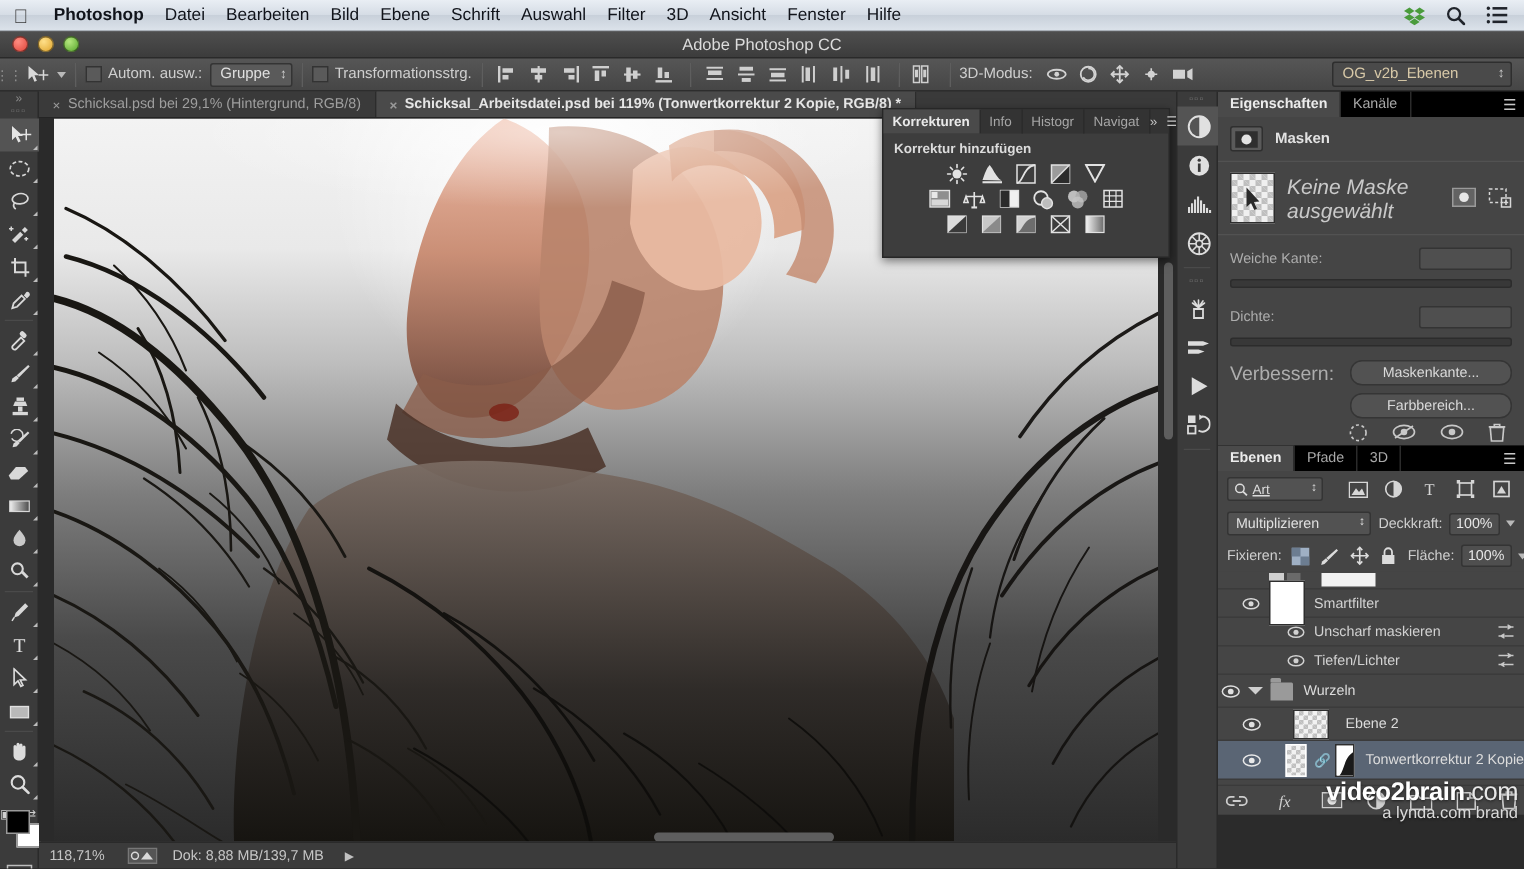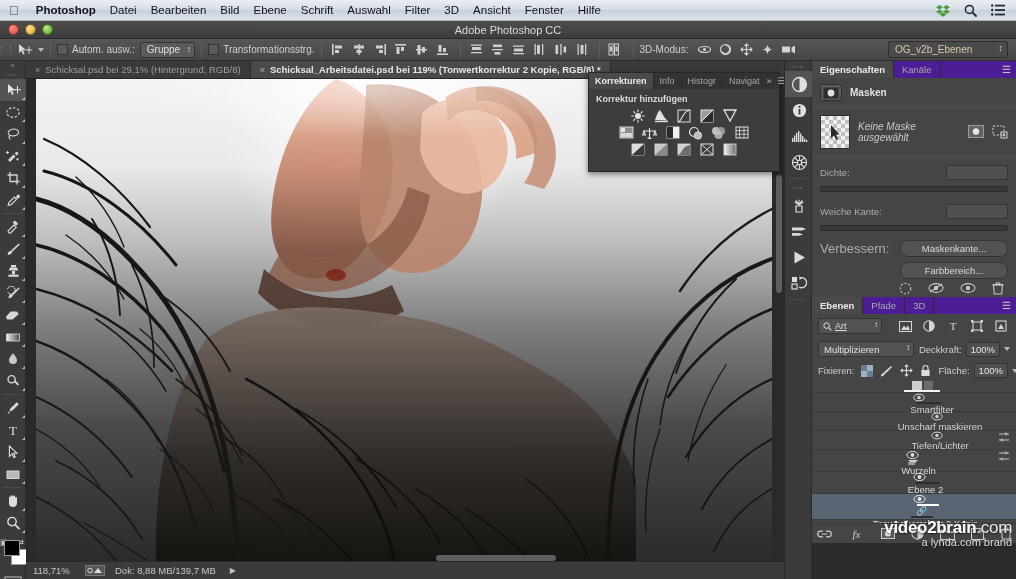--- a/index.html
+++ b/index.html
@@ -146,42 +146,42 @@
     position:absolute; left:784px; top:61px; width:28px; height:518px;
     background:#3b3b3b; border-left:1px solid #2a2a2a; border-right:1px solid #2a2a2a;
   }
   .icondock .dg{height:10px;display:flex;align-items:center;justify-content:center;color:#7c7c7c;font-size:7px;letter-spacing:1px;}
   .dkbtn{ width:28px;height:26px; display:flex;align-items:center;justify-content:center; color:#d8d8d8;}
   .dkbtn.sel{ background:#545454; }
   .dkdiv{ height:1px;background:#2d2d2d;border-bottom:1px solid #4a4a4a; margin:3px 4px;}
 
   
   .rpanel{ position:absolute; left:812px; top:61px; width:204px; }
-  .ptabs{ height:17px; background:#4c1d95; display:flex; align-items:stretch; font-size:9.5px; color:#a8a8a8;}
+  .ptabs{ height:17px; background:#000000; display:flex; align-items:stretch; font-size:9.5px; color:#a8a8a8;}
   .ptabs .pt{ padding:0 8px; display:flex;align-items:center; border-right:1px solid #2b2b2b;}
   .ptabs .pt.active{ background:#4a4a4a; color:#ececec; font-weight:bold;}
   .ptabs .pmenu{ margin-left:auto; padding-right:5px; display:flex;align-items:center; color:#c8c8c8; font-size:10px;}
   .pbody{ background:#454545; }
 
   .masks-head{ display:flex; align-items:center; gap:8px; padding:6px 8px; }
   .maskicon{ width:22px;height:17px;background:#5a5a5a;border:1px solid #2f2f2f;border-radius:2px;
     display:flex;align-items:center;justify-content:center;}
   .masks-head .lbl{ font-size:10px;color:#e2e2e2;font-weight:bold;}
   .pdiv{ height:1px; background:#3a3a3a; border-bottom:1px solid #525252;}
 
   .mask-row{ display:flex; align-items:center; padding:7px 8px; gap:8px;}
   .checker{
     width:30px;height:34px;border:1px solid #2e2e2e;
     background-image:
       linear-gradient(45deg,#bfbfbf 25%,transparent 25%,transparent 75%,#bfbfbf 75%),
       linear-gradient(45deg,#bfbfbf 25%,transparent 25%,transparent 75%,#bfbfbf 75%);
     background-size:8px 8px; background-position:0 0,4px 4px; background-color:#f0f0f0;
     position:relative;
   }
-  .mask-row .mtxt{ font-size:10px; color:#c9c9c9; font-style:italic; flex:1;}
+  .mask-row .mtxt{ font-size:14px; color:#c9c9c9; font-style:italic; flex:1;}
   .mask-row .mbtns{ display:flex; gap:8px; color:#cfcfcf;}
 
   .slider-block{ padding:8px 8px 4px 8px;}
   .sl-label{ font-size:9.5px;color:#adadad; display:flex; align-items:center;}
   .sl-field{ margin-left:auto; width:62px;height:15px;background:#4f4f4f;border:1px solid #343434;border-radius:2px;}
   .sl-track{ margin-top:6px; height:6px; background:#383838; border:1px solid #2c2c2c; border-radius:2px;}
   .refine-row{ display:flex; align-items:center; padding:5px 8px 0 8px;}
   .refine-row .rl{ font-size:13px;color:#adadad;}
   .pbtn{ margin-left:auto; width:108px;height:17px; background:#525252;border:1px solid #353535;border-radius:8px;
     color:#dadada;font-size:9.5px; display:flex;align-items:center;justify-content:center;}
@@ -197,21 +197,21 @@
   .blendrow{ display:flex; align-items:center; gap:5px; padding:3px 6px;}
   .blendsel{ flex:1; height:16px; background:#525252;border:1px solid #343434;border-radius:2px;
     display:flex;align-items:center;padding:0 14px 0 5px;color:#e0e0e0;font-size:9.5px;position:relative;}
   .blendsel::after{content:"\2195";position:absolute;right:3px;top:1px;font-size:8px;}
   .opac{ font-size:9.5px;color:#cfcfcf; display:flex;align-items:center;gap:4px;}
   .opacval{ background:#4f4f4f;border:1px solid #343434;border-radius:2px;padding:1px 4px;min-width:30px;text-align:right;color:#e6e6e6;}
   .lockrow{ display:flex;align-items:center;gap:7px;padding:3px 6px;font-size:9.5px;color:#cfcfcf;}
   .lockrow .li{ width:13px;height:13px;display:flex;align-items:center;justify-content:center;color:#dcdcdc;}
 
   .layerlist{ position:relative; background:#454545; height:142px; overflow:hidden;}
-  .lrow{ display:flex; align-items:center; height:22px; border-bottom:1px solid #3b3b3b; padding-left:2px;flex-direction:column;}
+  .lrow{ display:flex; align-items:center; height:22px; border-bottom:1px solid #3b3b3b; padding-left:2px;}
   .lrow.sel{ background:#5a6574;}
   .eye{ width:18px; text-align:center; color:#d8d8d8; font-size:10px;}
   .lthumb{ width:22px;height:18px;border:1px solid #2e2e2e;background:#fff;}
   .lthumb.chk{
     background-image:
       linear-gradient(45deg,#bfbfbf 25%,transparent 25%,transparent 75%,#bfbfbf 75%),
       linear-gradient(45deg,#bfbfbf 25%,transparent 25%,transparent 75%,#bfbfbf 75%);
     background-size:6px 6px; background-position:0 0,3px 3px; background-color:#f2f2f2;
   }
   .lname{ font-size:9.5px;color:#dcdcdc; margin-left:7px; white-space:nowrap;}
@@ -969,29 +969,29 @@
                   <rect x="9" y="7" width="6" height="6" fill="none" stroke="#d8d8d8" stroke-width="1"></rect>
                   <path d="M12 8.6v3M10.5 10h3" stroke="#d8d8d8" stroke-width="1"></path>
                 </svg>
               </span>
           </span>
         </div>
         <div class="pdiv"></div>
 
         <div class="slider-block">
           <div class="sl-label">
-            <span>Dichte:</span>
+            <span>Weiche Kante:</span>
             <span class="sl-field"></span>
           </div>
           <div class="sl-track"></div>
         </div>
 
         <div class="slider-block">
           <div class="sl-label">
-            <span>Weiche Kante:</span>
+            <span>Dichte:</span>
             <span class="sl-field"></span>
           </div>
           <div class="sl-track"></div>
         </div>
 
         <div class="refine-row">
           <span class="rl">Verbessern:</span>
           <span class="pbtn">Maskenkante...</span>
         </div>
         <div style="display:flex">

